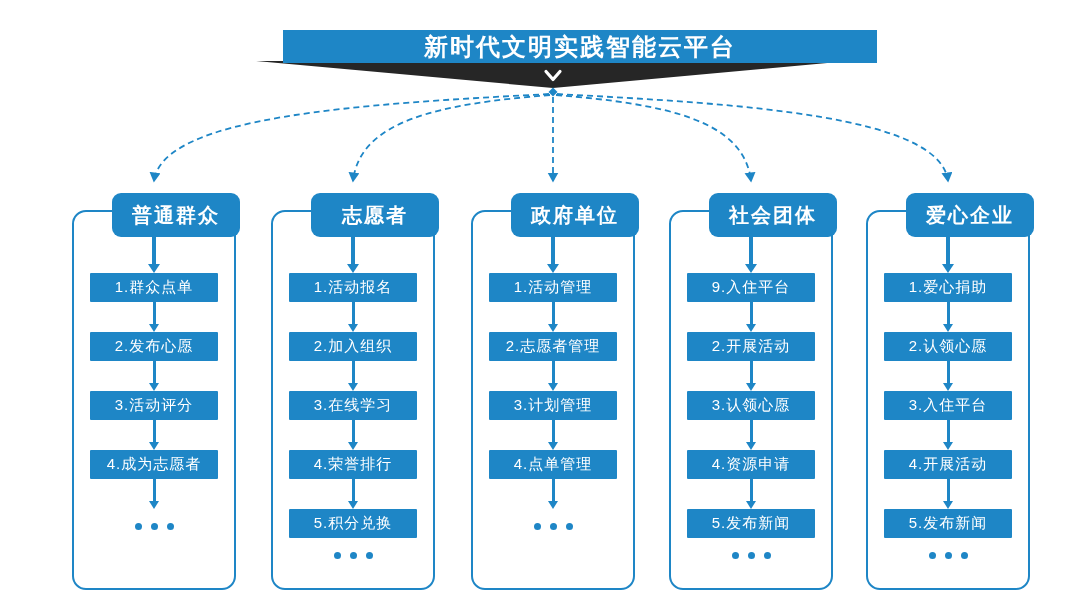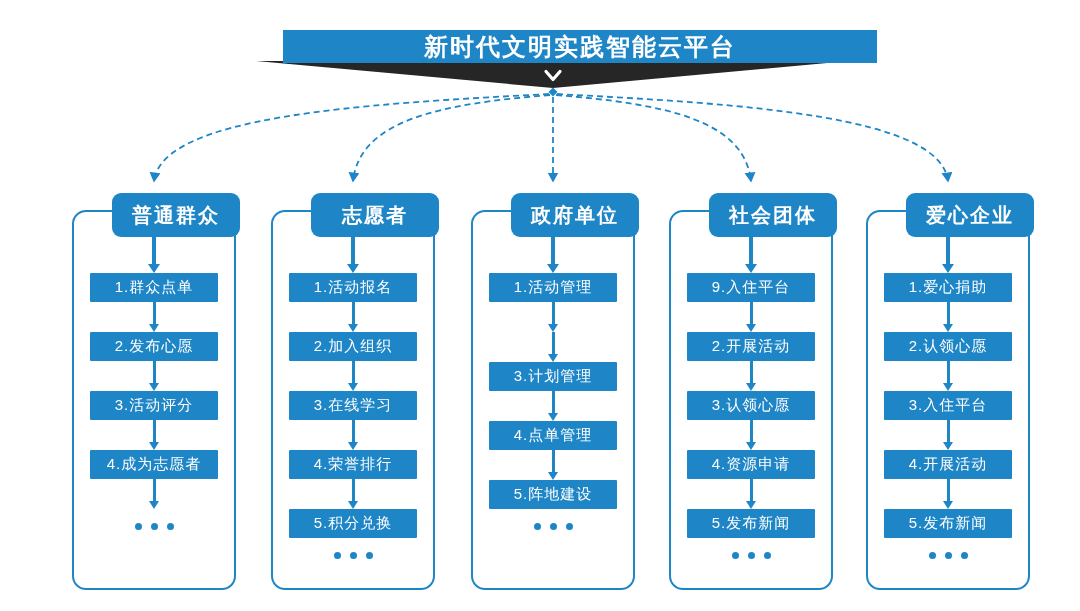--- a/index.html
+++ b/index.html
@@ -136,26 +136,26 @@
         <span></span>
       </div>
   </div>
 
   <div class="col c2">
     <div class="frame"></div>
     <div class="head">政府单位</div>
     <div class="v-arrow lg"></div>
     <div class="item">1.活动管理</div>
     <div class="v-arrow"></div>
+    <div class="item">2.志愿者管理</div>
     <div class="v-arrow"></div>
     <div class="item">3.计划管理</div>
     <div class="v-arrow"></div>
     <div class="item">4.点单管理</div>
     <div class="v-arrow"></div>
-    <div class="item">5.阵地建设</div>
     <div class="dots">
         <span></span>
         <span></span>
         <span></span>
       </div>
   </div>
 
   <div class="col c3">
     <div class="frame"></div>
     <div class="head">社会团体</div>

